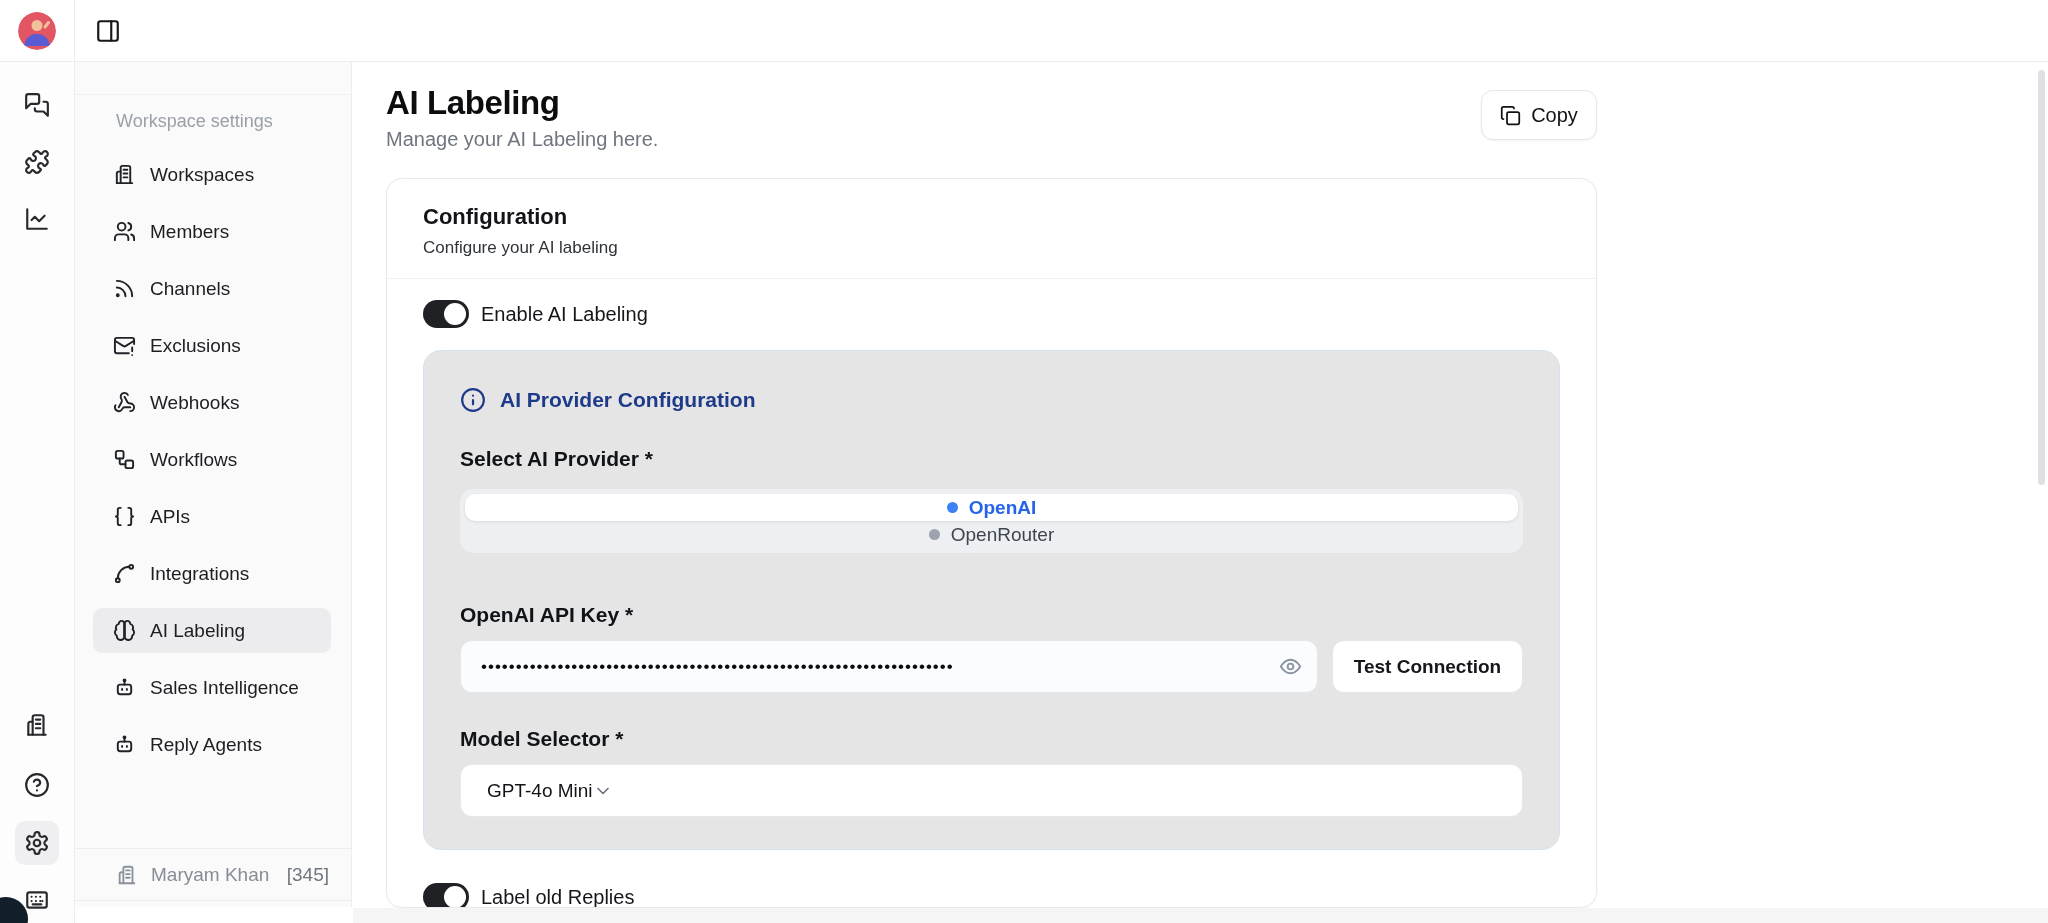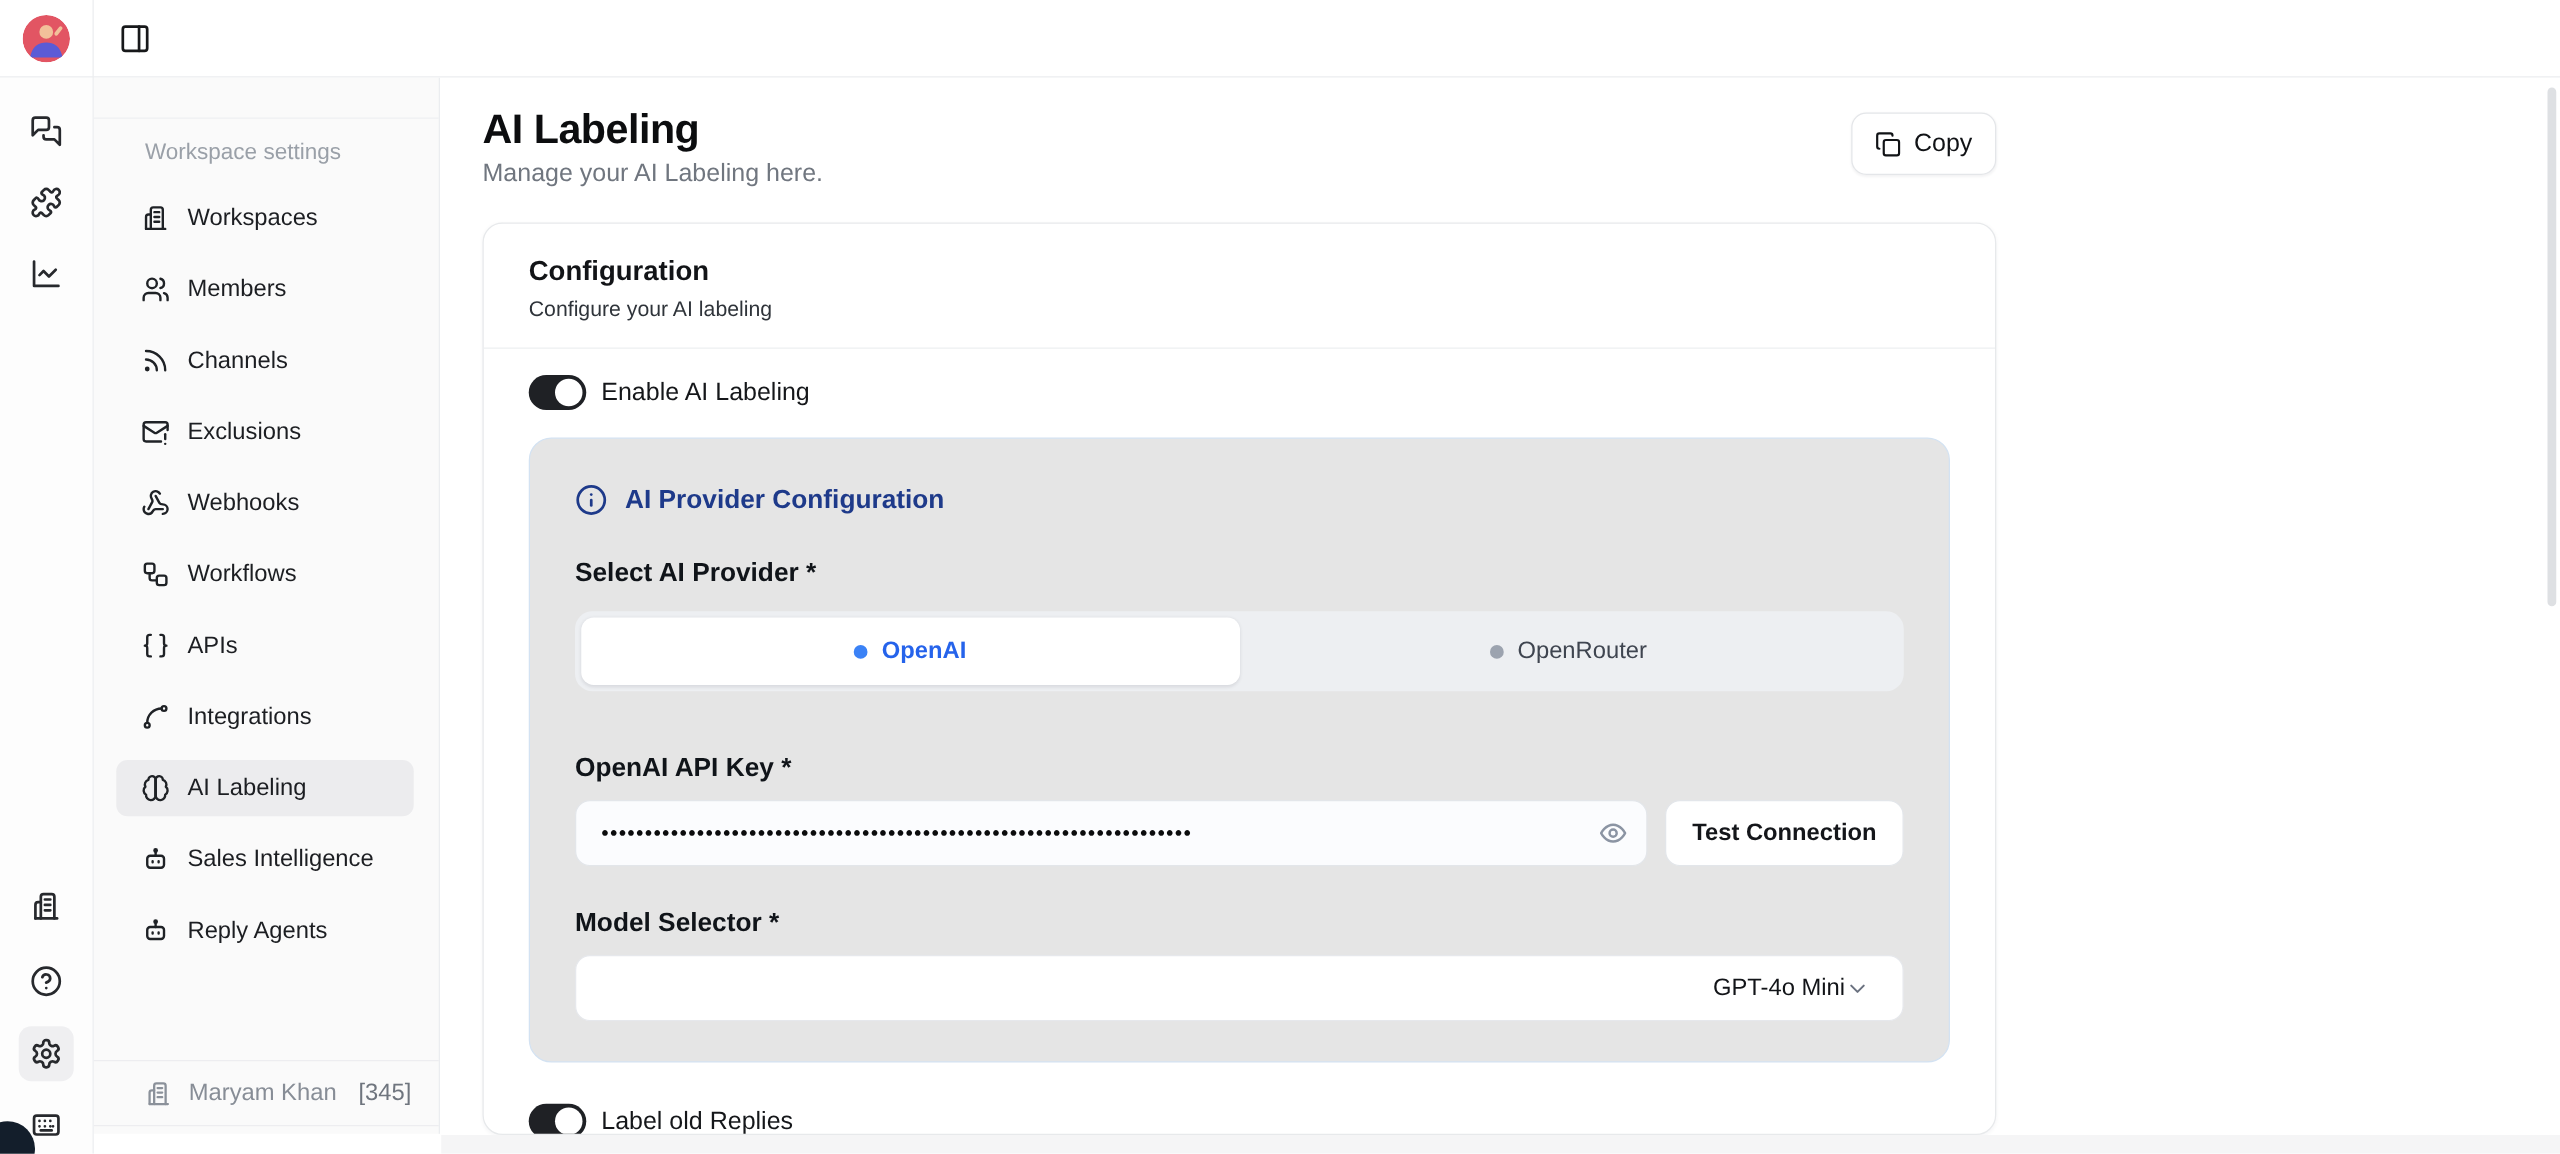--- a/index.html
+++ b/index.html
@@ -79,21 +79,21 @@
   
   .provider-panel { margin-top:22px; background:#e5e5e5; border:1.5px solid #d3e2f2;
     border-radius:18px; padding:36px 36px 32px; }
   .panel-title-row { display:flex; align-items:center; gap:14px; color:#1e3a8a; }
   .panel-title-row svg { width:26px; height:26px; }
   .panel-title { font-size:21px; font-weight:700; color:#1e3a8a; }
   .field-label { font-size:21px; font-weight:600; color:#101419; }
   .fl-1 { margin-top:34px; } .fl-2 { margin-top:50px; } .fl-3 { margin-top:34px; }
 
   .segmented { margin-top:18px; height:64px; background:#edeff2; border-radius:14px;
-    padding:5px; display:flex; }
+    padding:5px; display:flex;flex-direction:column; }
   .segment { flex:1; display:flex; align-items:center; justify-content:center; gap:11px;
     font-size:19px; border-radius:10px; cursor:pointer; }
   .segment.selected { background:#fff; box-shadow:0 1px 3px rgba(16,24,40,.10);
     color:#2563eb; font-weight:600; }
   .segment.unselected { color:#3f4550; }
   .seg-dot { width:11px; height:11px; border-radius:50%; }
   .seg-dot.blue { background:#3b82f6; }
   .seg-dot.gray { background:#9ca3af; }
 
   .key-row { margin-top:13px; display:flex; gap:14px; }
@@ -102,21 +102,21 @@
     border-radius:12px; padding:0 56px 0 20px; font-size:17px; letter-spacing:1px;
     color:#0b0c0d; font-family:"Liberation Sans","DejaVu Sans",sans-serif; }
   .eye-btn { position:absolute; right:16px; top:15px; width:23px; height:23px;
     color:#8b94a3; cursor:pointer; }
   .eye-btn svg { width:23px; height:23px; }
   .test-btn { width:191px; height:53px; background:#fff; border:1px solid #e3e6ea;
     border-radius:12px; font-size:19px; font-weight:600; color:#14161a; cursor:pointer;
     font-family:"Liberation Sans","DejaVu Sans",sans-serif; }
 
   .model-select { margin-top:13px; height:53px; background:#fff; border:1px solid #e6e8ec;
-    border-radius:12px; display:flex; align-items:center; justify-content:flex-end;
+    border-radius:12px; display:flex; align-items:center; justify-content:flex-start;
     padding:0 26px; cursor:pointer; }
   .model-value { font-size:19px; color:#121418; }
   .model-select svg { width:20px; height:20px; color:#6b7280; }
 
   .label-old-row { margin-top:33px; }
 
   
   .bottom-strip { position:absolute; left:0; right:0; top:846px; bottom:0; background:#f5f5f6; }
   .scroll-thumb { position:absolute; right:3px; top:70px; width:7px; height:415px;
     background:#dee0e3; border-radius:4px; z-index:9; cursor:grab; }

